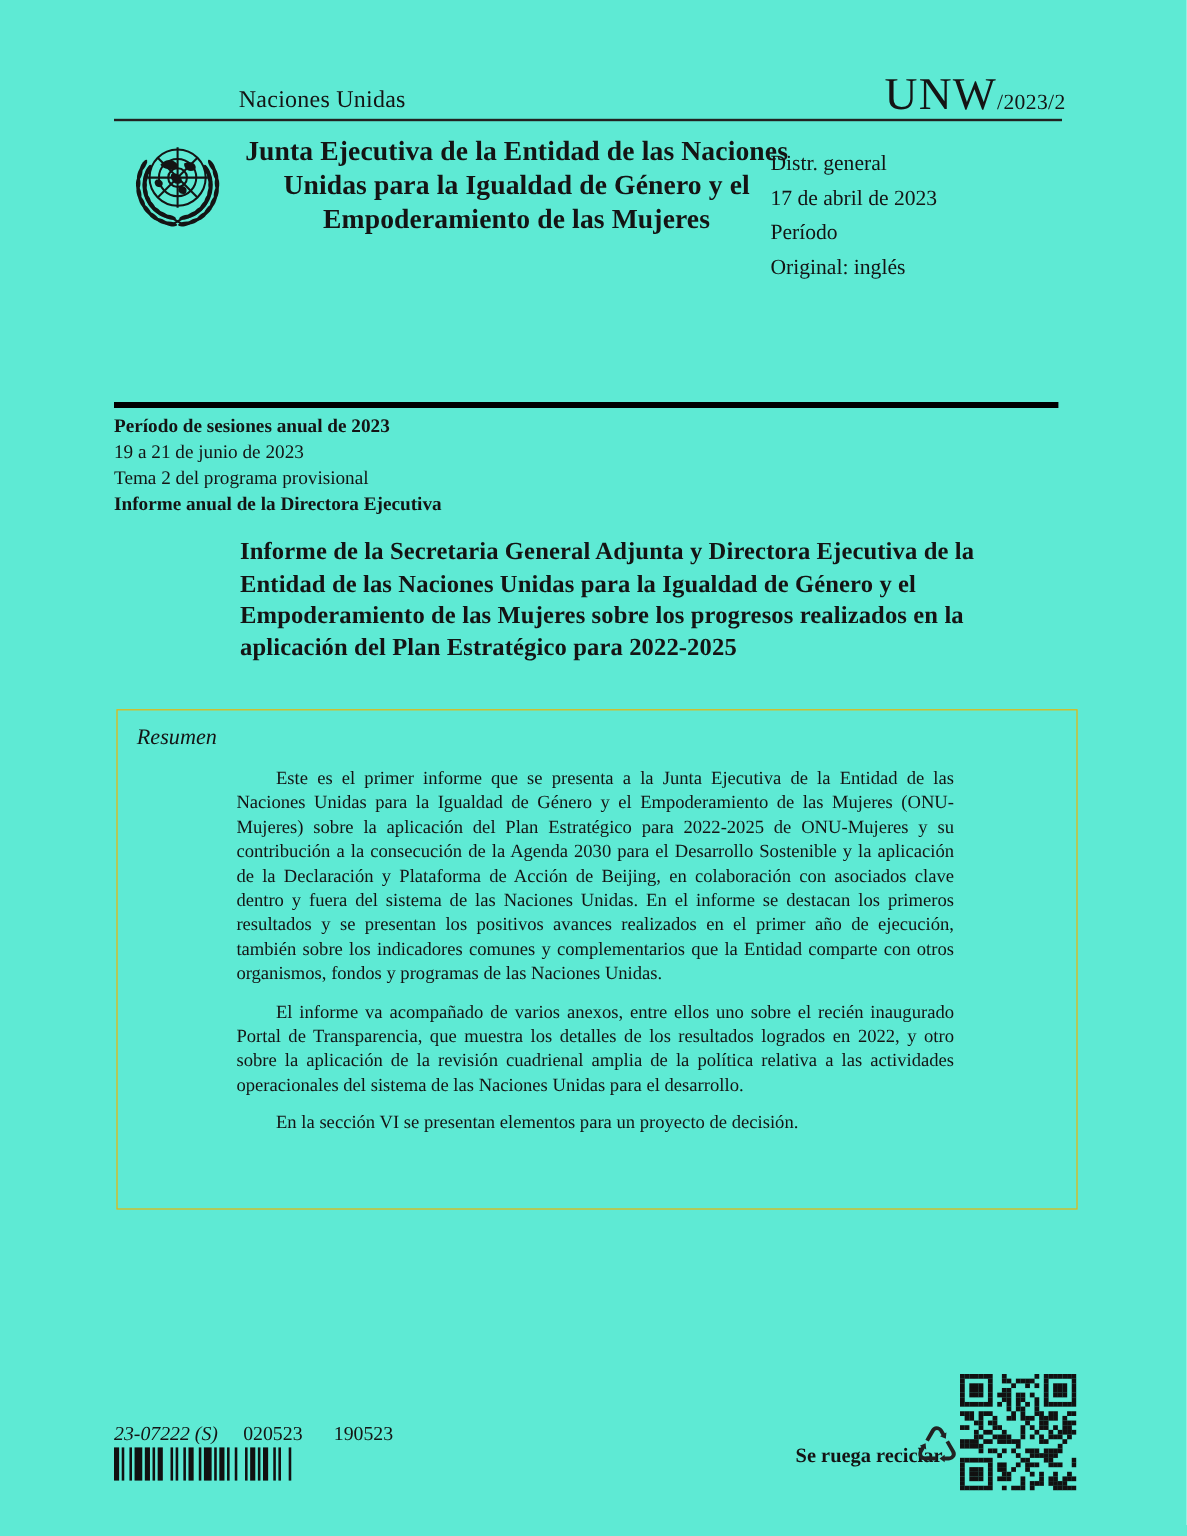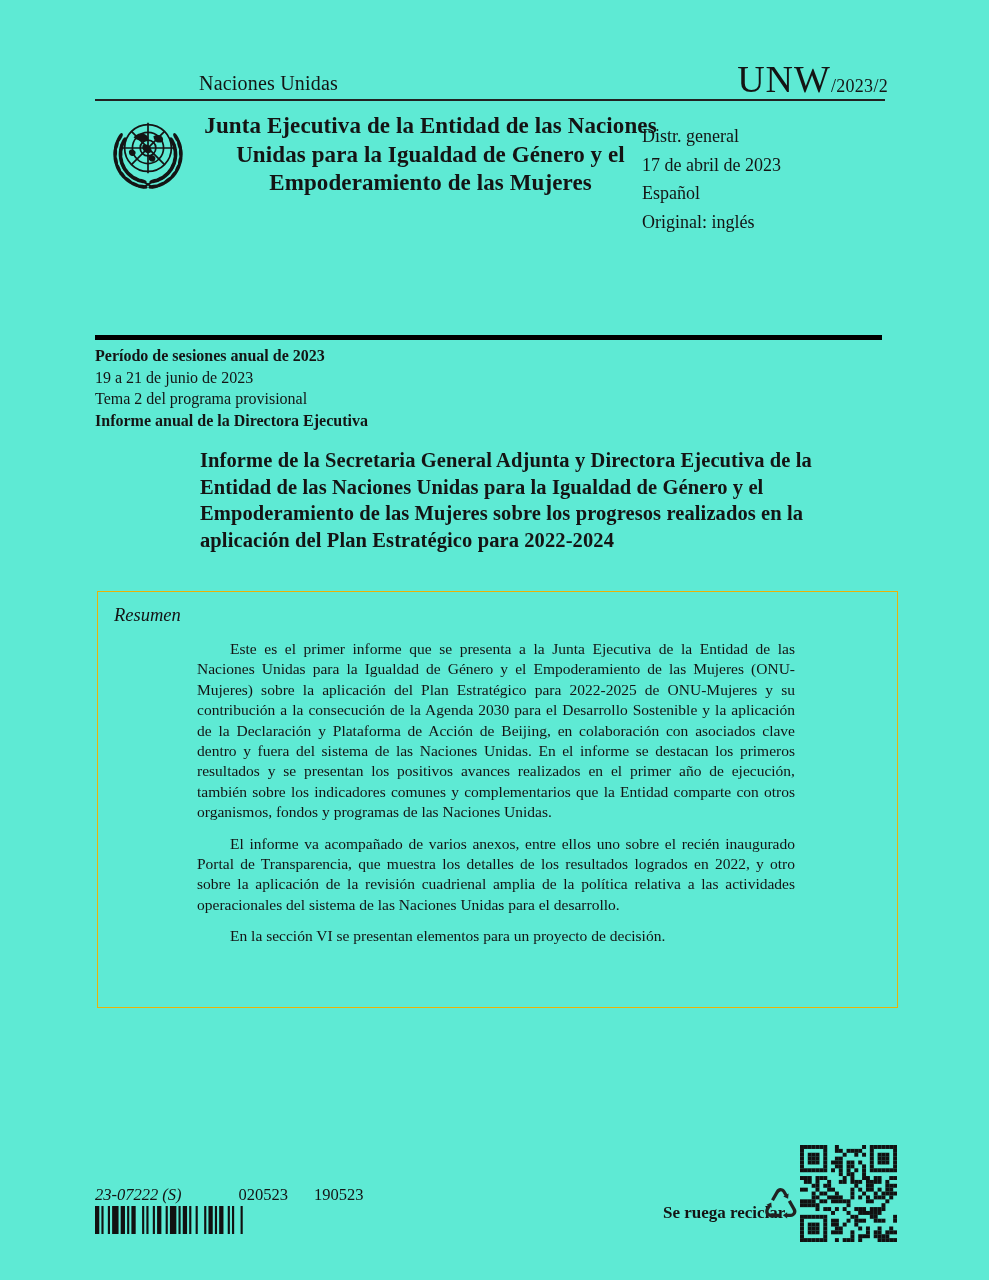--- a/index.html
+++ b/index.html
@@ -65,21 +65,21 @@
     text-align:justify;text-indent:33px;
     font-size:15.5px;line-height:20.4px;
   }
   .summary-box p.body + p.body{margin-top:0;}
   
   .footer-ids{
     position:absolute;left:95px;top:1185px;
     font-size:16.5px;white-space:nowrap;
   }
   .footer-ids .gap1{margin-right:21px;font-style:italic;}
-  .footer-ids .gap2{margin-right:26px;margin-left:36px;}
+  .footer-ids .gap2{margin-right:26px;}
   .barcode{position:absolute;left:95px;top:1206px;width:152px;height:28px;}
   .recycle-label{
     position:absolute;left:663px;top:1203px;
     font-size:17px;font-weight:bold;white-space:nowrap;
   }
   .recycle-glyph{
     position:absolute;left:762px;top:1184px;
     font-size:42px;line-height:1;
     font-family:"DejaVu Sans",sans-serif;color:#222;
   }
@@ -150,33 +150,33 @@
       <path d="M56 27 q5 -3 9 0 q3 3 1 6 q-4 2 -7 0 q-3 -2 -3 -6 z"></path>
       <path d="M52 48 q4 -1 6 2 q1 3 -1 5 q-4 1 -6 -2 q-1 -3 1 -5 z"></path>
       <path d="M30 42 q4 -1 6 2 q1 3 -2 5 q-4 0 -5 -3 q-1 -2 1 -4 z"></path>
     </g>
   </svg>
 
   <h1 class="masthead-title" style="margin:0;text-align:center;">Junta Ejecutiva de la Entidad de las Naciones Unidas para la Igualdad de Género y el Empoderamiento de las Mujeres</h1>
   <div class="distr-block">
     <div>Distr. general</div>
     <div>17 de abril de 2023</div>
-    <div>Español</div>
+    <div>Período</div>
     <div>Original: inglés</div>
   </div>
 
   <div class="rule-thick"></div>
   <div class="session-block">
     <div class="bold">Período de sesiones anual de 2023</div>
     <div>19 a 21 de junio de 2023</div>
     <div>Tema 2 del programa provisional</div>
     <div class="bold">Informe anual de la Directora Ejecutiva</div>
   </div>
 
-  <h2 class="doc-title">Informe de la Secretaria General Adjunta y Directora Ejecutiva de la Entidad de las Naciones Unidas para la Igualdad de Género y el Empoderamiento de las Mujeres sobre los progresos realizados en la aplicación del Plan Estratégico para 2022-2024</h2>
+  <h2 class="doc-title">Informe de la Secretaria General Adjunta y Directora Ejecutiva de la Entidad de las Naciones Unidas para la Igualdad de Género y el Empoderamiento de las Mujeres sobre los progresos realizados en la aplicación del Plan Estratégico para 2022-2025</h2>
 
   <div class="summary-box">
     <p class="summary-heading">Resumen</p>
     <p class="body">Este es el primer informe que se presenta a la Junta Ejecutiva de la Entidad de las Naciones Unidas para la Igualdad de Género y el Empoderamiento de las Mujeres (ONU-Mujeres) sobre la aplicación del Plan Estratégico para 2022-2025 de ONU-Mujeres y su contribución a la consecución de la Agenda 2030 para el Desarrollo Sostenible y la aplicación de la Declaración y Plataforma de Acción de Beijing, en colaboración con asociados clave dentro y fuera del sistema de las Naciones Unidas. En el informe se destacan los primeros resultados y se presentan los positivos avances realizados en el primer año de ejecución, también sobre los indicadores comunes y complementarios que la Entidad comparte con otros organismos, fondos y programas de las Naciones Unidas.</p>
     <p class="body">El informe va acompañado de varios anexos, entre ellos uno sobre el recién inaugurado Portal de Transparencia, que muestra los detalles de los resultados logrados en 2022, y otro sobre la aplicación de la revisión cuadrienal amplia de la política relativa a las actividades operacionales del sistema de las Naciones Unidas para el desarrollo.</p>
     <p class="body">En la sección VI se presentan elementos para un proyecto de decisión.</p>
   </div>
 
   <div class="footer-ids">
     <span class="gap1">23-07222 (S)</span><span class="gap2">020523</span><span>190523</span>

